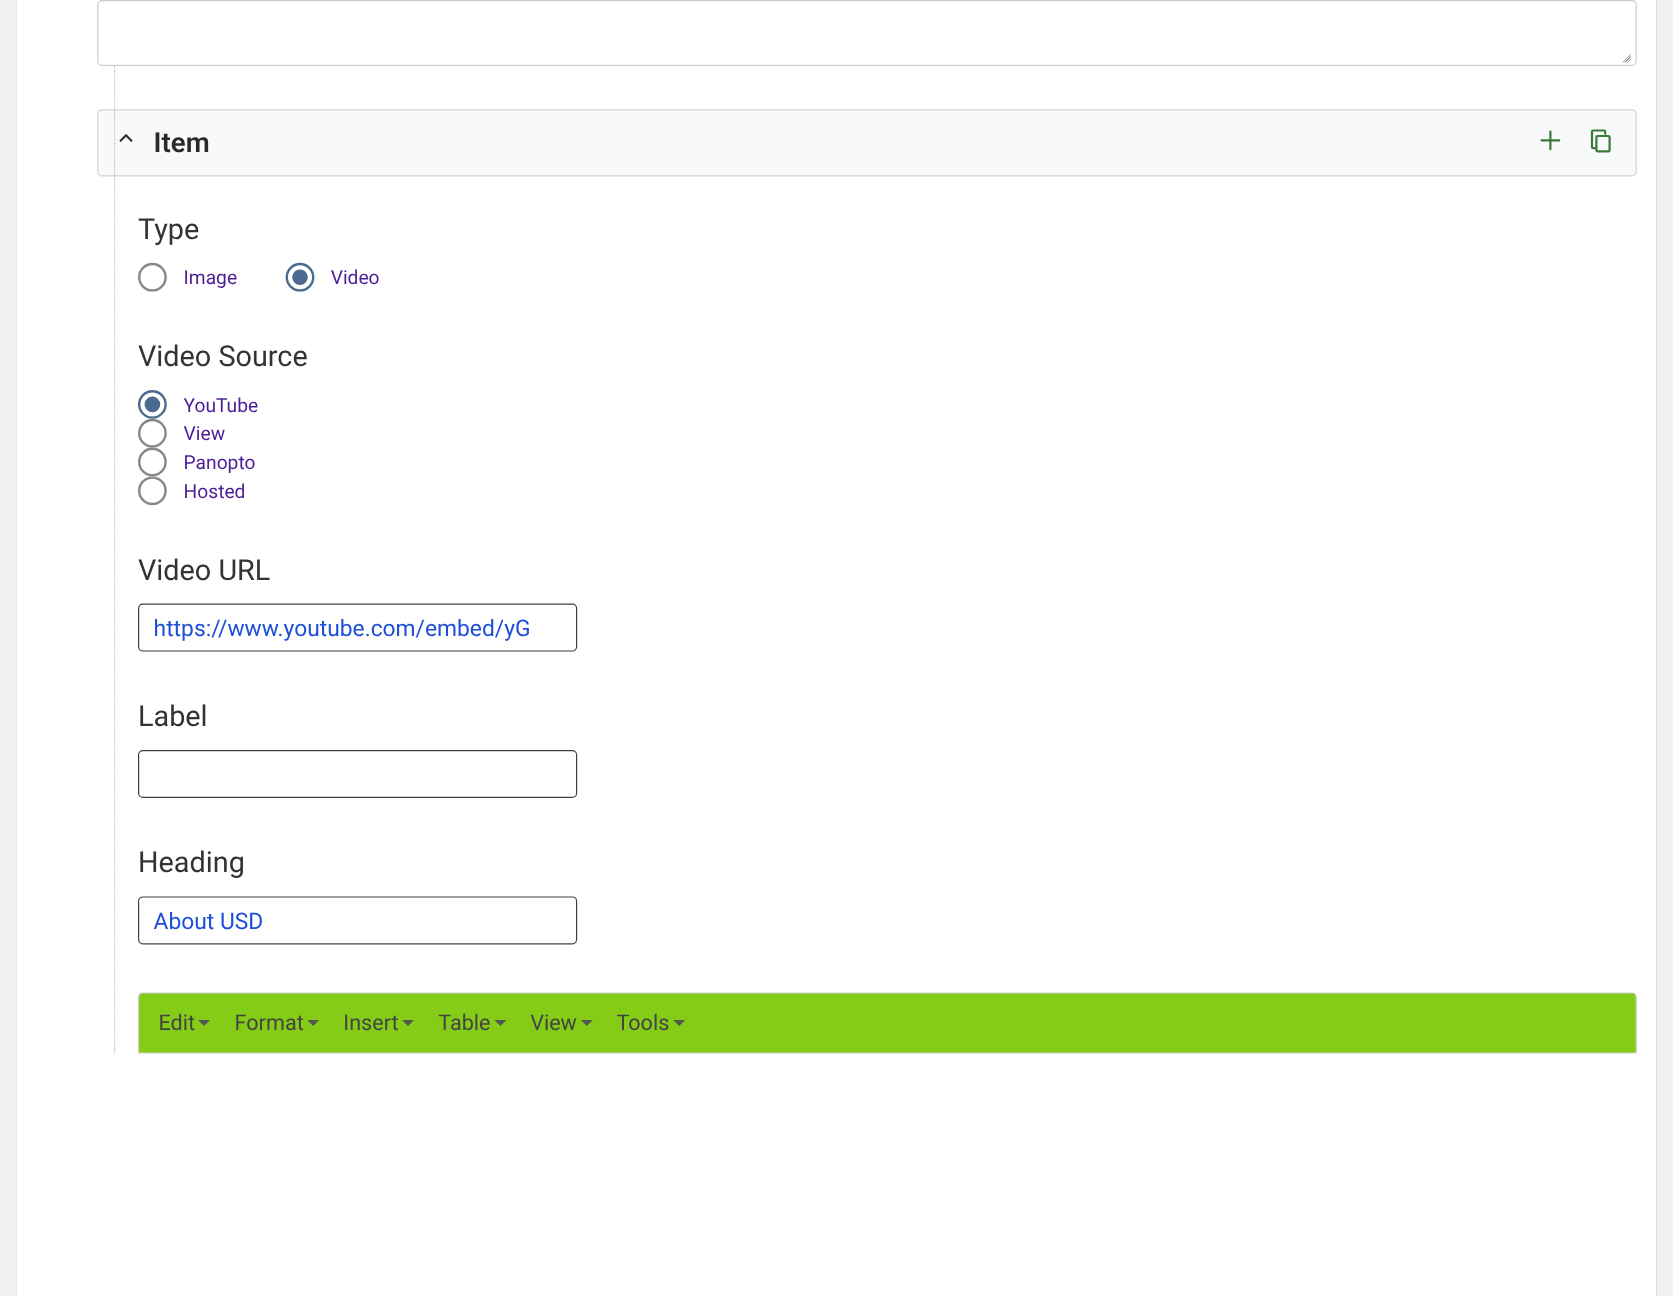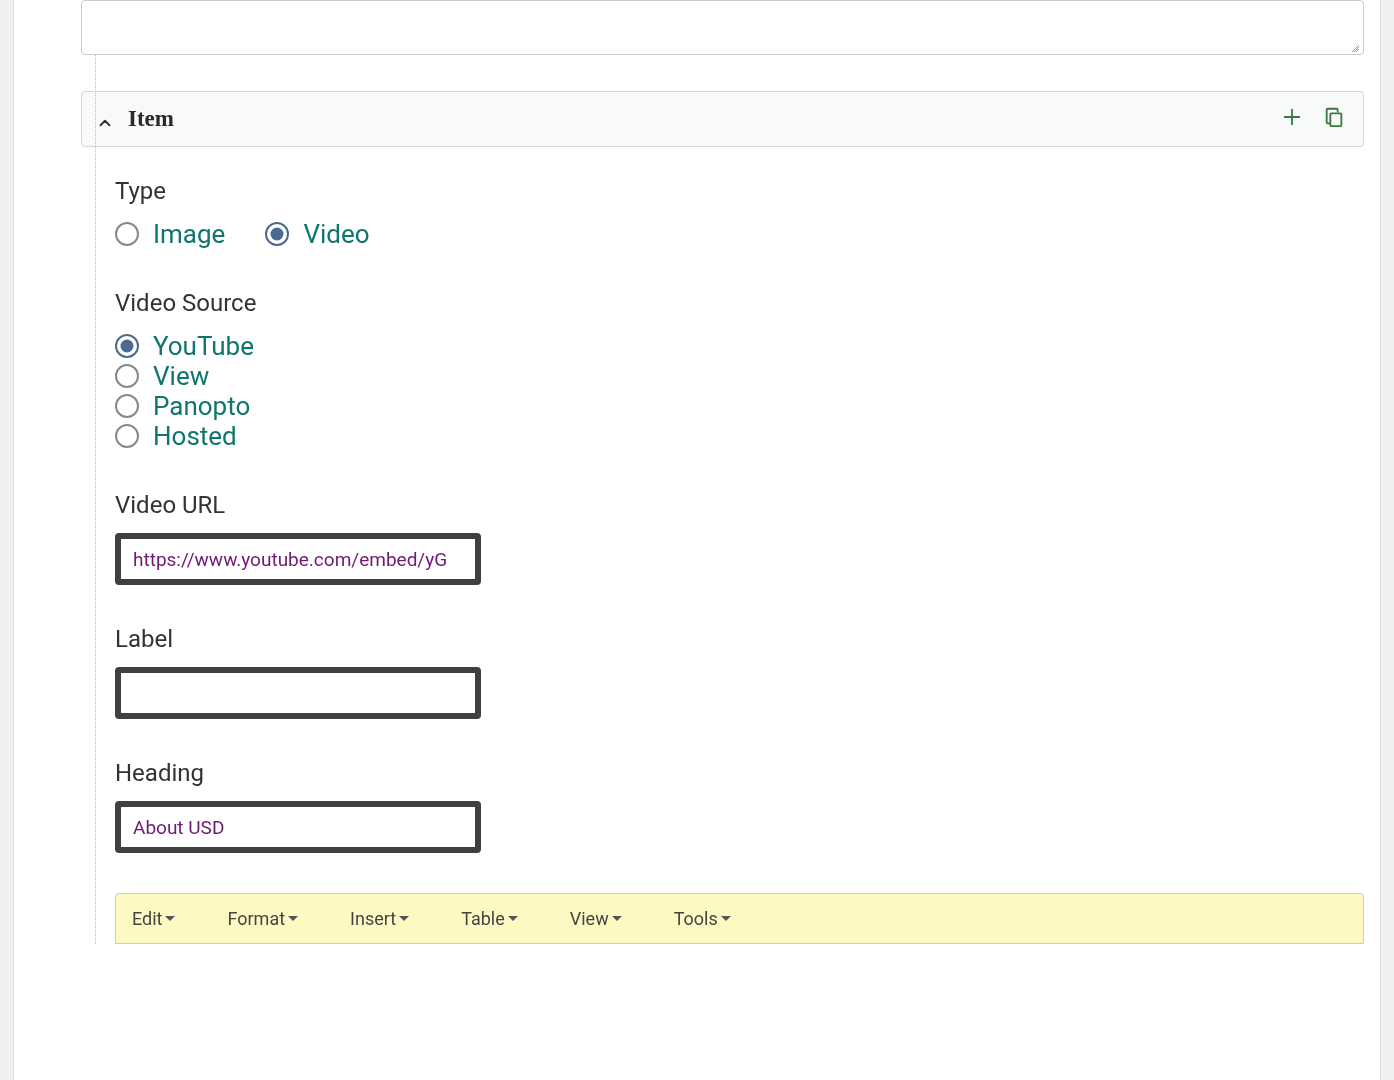--- a/index.html
+++ b/index.html
@@ -61,23 +61,22 @@
       align-items: center;
       justify-content: space-between;
       background: #f8f9fa;
       border: 1px solid #d4d4d4;
       border-radius: 4px;
       padding: 12px 18px 12px 14px;
       height: 56px;
     }
     .item-header-left {
       display: flex;
-      align-items: flex-end;
+      align-items: flex-start;
       gap: 14px;
-      font-family: Liberation Serif, serif;
     }
     .chevron-icon {
       display: flex;
       align-items: center;
       justify-content: center;
     }
     .chevron-icon svg {
       width: 18px;
       height: 18px;
       stroke: #333;
@@ -143,43 +142,43 @@
       position: absolute;
       top: 50%;
       left: 50%;
       transform: translate(-50%, -50%);
       width: 13px;
       height: 13px;
       background: #4a6a8f;
       border-radius: 50%;
     }
     .radio-label {
-      font-size: 26px;
-      color: #0f766e;
+      font-size: 16px;
+      color: #4c1d95;
     }
     .form-group {
       margin-bottom: 40px;
     }
     .text-input {
       width: 366px;
-      height: 52px;
-      border: 6px solid #404040;
+      height: 40px;
+      border: 1px solid #404040;
       border-radius: 4px;
       padding: 0 12px;
       font-size: 19px;
-      color: #701a75;
+      color: #1d4ed8;
       font-family: inherit;
     }
     .editor-toolbar {
       border: 1px solid #ccc;
       border-radius: 4px 4px 0 0;
-      background: #fef9c3;
+      background: #84cc16;
       padding: 14px 16px;
       display: flex;
-      gap: 52px;
+      gap: 20px;
       width: calc(100% - 0px);
       margin-right: 28px;
     }
     .toolbar-item {
       display: flex;
       align-items: center;
       gap: 2px;
       font-size: 18px;
       color: #444;
       cursor: pointer;

